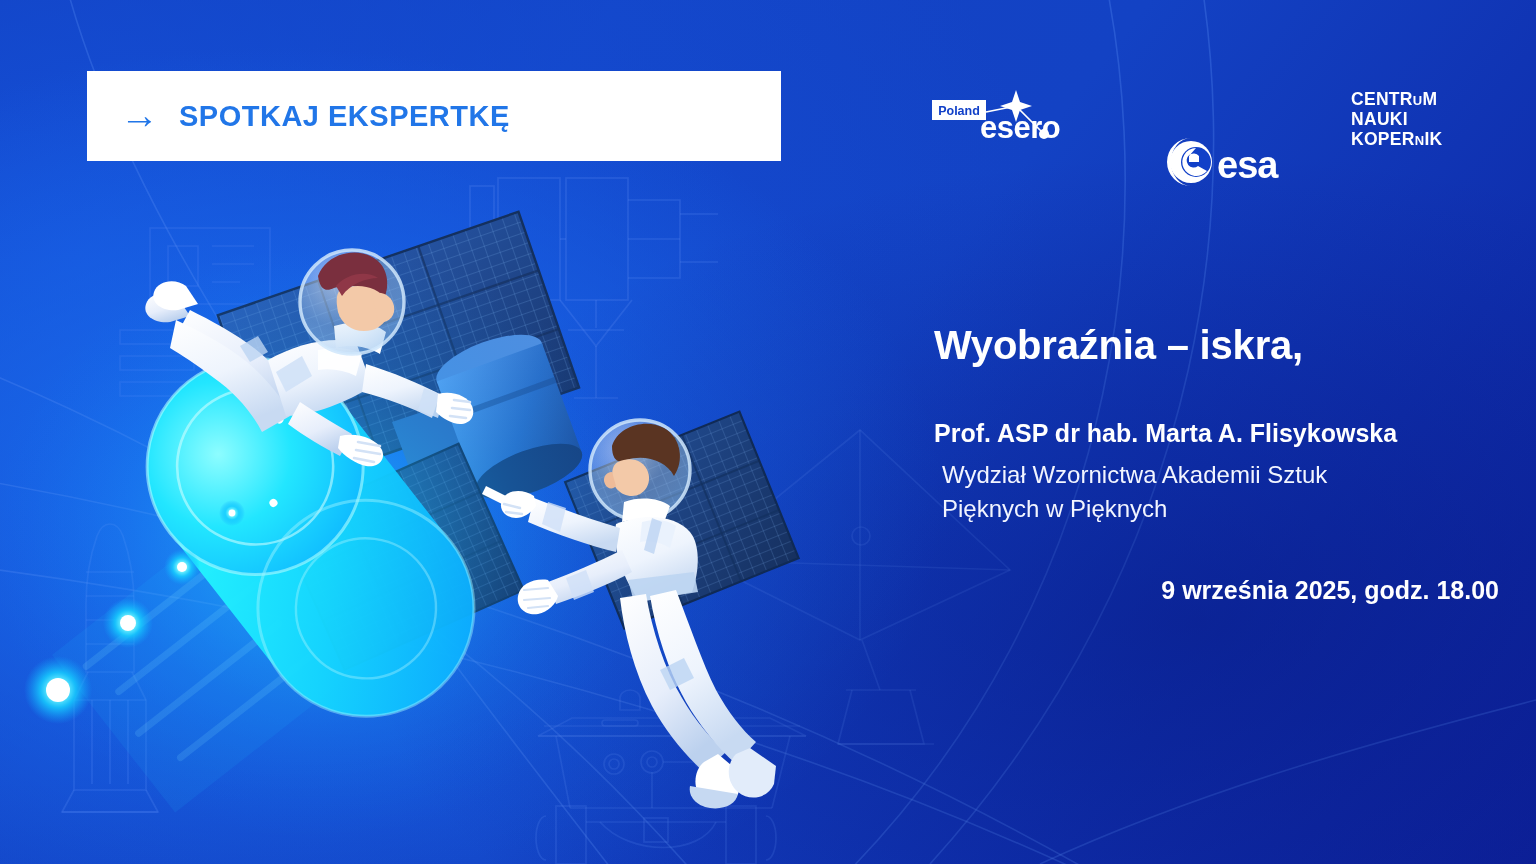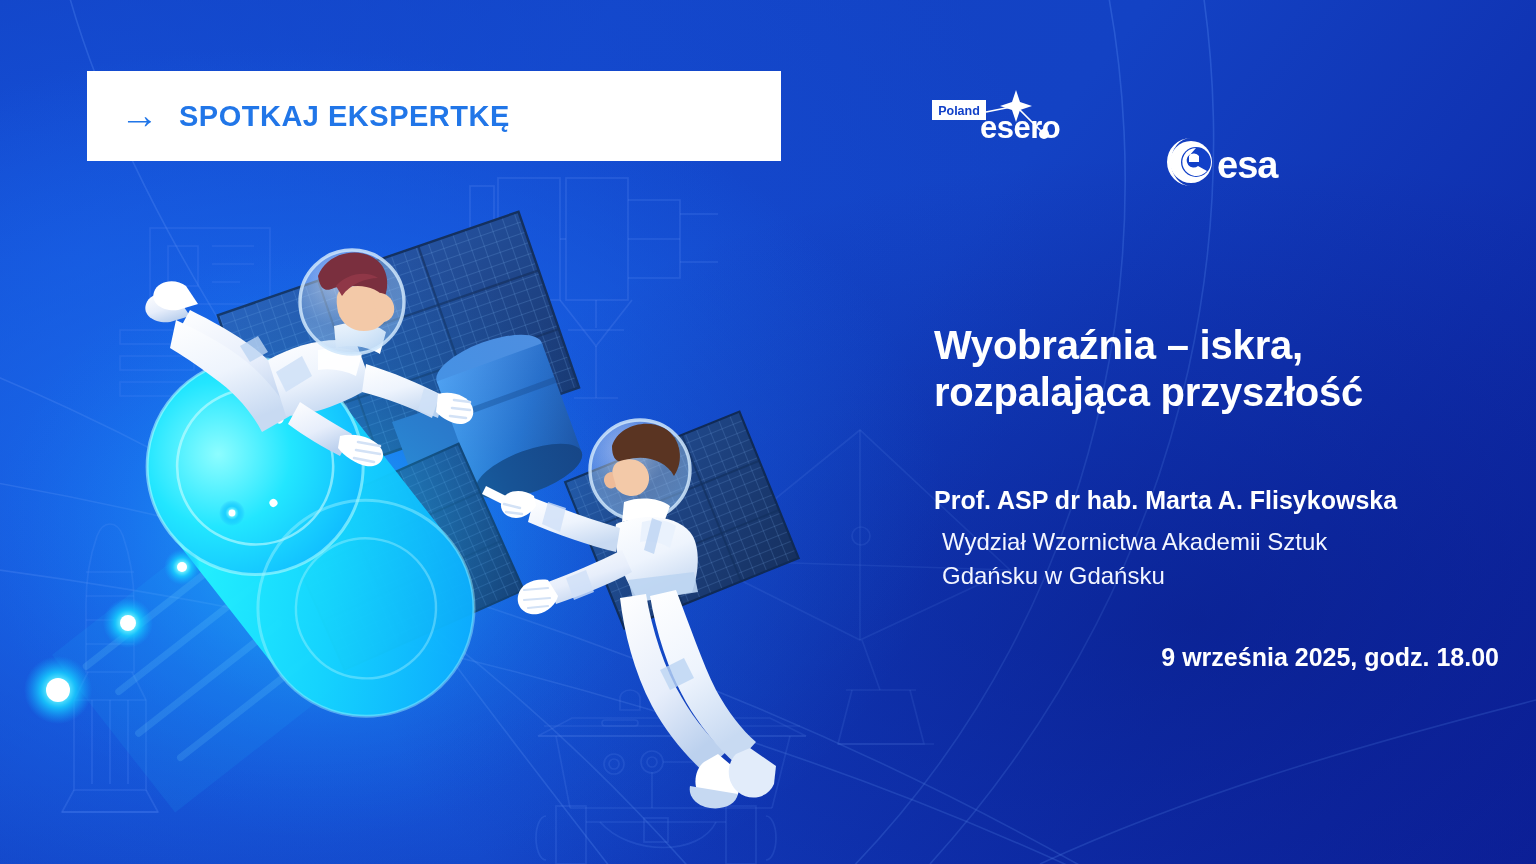--- a/index.html
+++ b/index.html
@@ -91,21 +91,21 @@
   .content{
     position:absolute;
     left:934px; top:322px;
     width:565px;
     color:#ffffff;
   }
   .headline{
     font-size:40px;
     font-weight:bold;
     line-height:1.18;
-    margin:0 0 68px 0;
+    margin:0 0 48px 0;
     letter-spacing:-0.2px;
   }
   .speaker-name{
     font-size:25px;
     font-weight:bold;
     line-height:1.3;
     margin:0 0 2px 0;
   }
   .speaker-affil{
     font-size:24px;
@@ -498,30 +498,38 @@
         <circle cx="12" cy="26" r="3.4" fill="#1140c8"></circle>
 
         <path d="M26,5 A21,21 0 1 1 26,47 A21,21 0 0 1 26,5 Z" fill="#ffffff"></path>
         <path d="M26,12 A14,14 0 1 0 38,34 L26,34 A7,7 0 1 1 33,23 L20,23 A14,14 0 0 1 26,12 Z" fill="#1140c8" opacity="0"></path>
         <circle cx="31" cy="26" r="15" fill="#1140c8"></circle>
         <path d="M31,12 A14,14 0 1 0 42,35 L33,30 A7,7 0 1 1 34,20 L34,26 L24,26 L24,20 Z" fill="#ffffff"></path>
         <text x="52" y="42" font-family="Liberation Sans, sans-serif" font-size="38" font-weight="bold" fill="#ffffff" letter-spacing="-1">esa</text>
       </svg>
     </div>
 
+    <div class="logo logo-cnk">
+      <div class="cnk-text">
+        <span>CENTR</span><span class="sm">U</span><span>M</span>
+      </div>
+      <div class="cnk-text">NAUKI</div>
+      <div class="cnk-text">
+        <span>KOPER</span><span class="sm">N</span><span>IK</span>
+      </div>
+    </div>
   </div>
 
   <div class="content">
     <h1 class="headline">
       <span>Wyobraźnia – iskra,</span><br>
-      <span>rozpalająca przyszłość</span>
     </h1>
 
     <p class="speaker-name">Prof. ASP dr hab. Marta A. Flisykowska</p>
     <p class="speaker-affil">
       <span>Wydział Wzornictwa Akademii Sztuk</span><br>
-      <span>Gdańsku w Gdańsku</span>
+      <span>Pięknych w Pięknych</span>
     </p>
 
     <p class="datetime">9 września 2025, godz. 18.00</p>
   </div>
 
 </div>
 
 </body></html>

